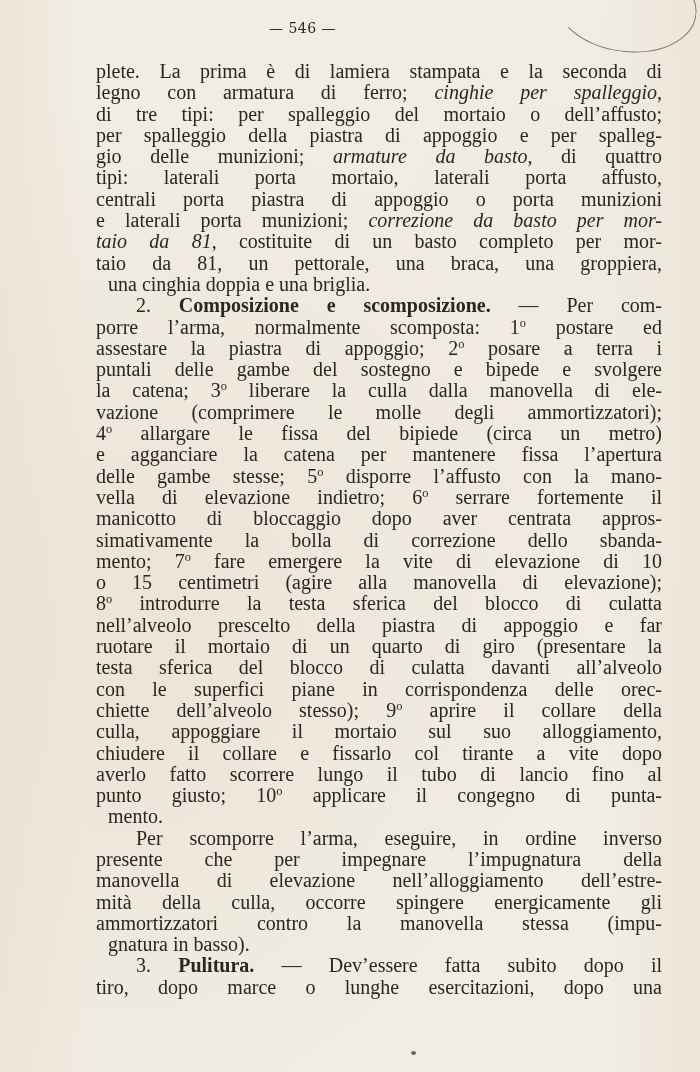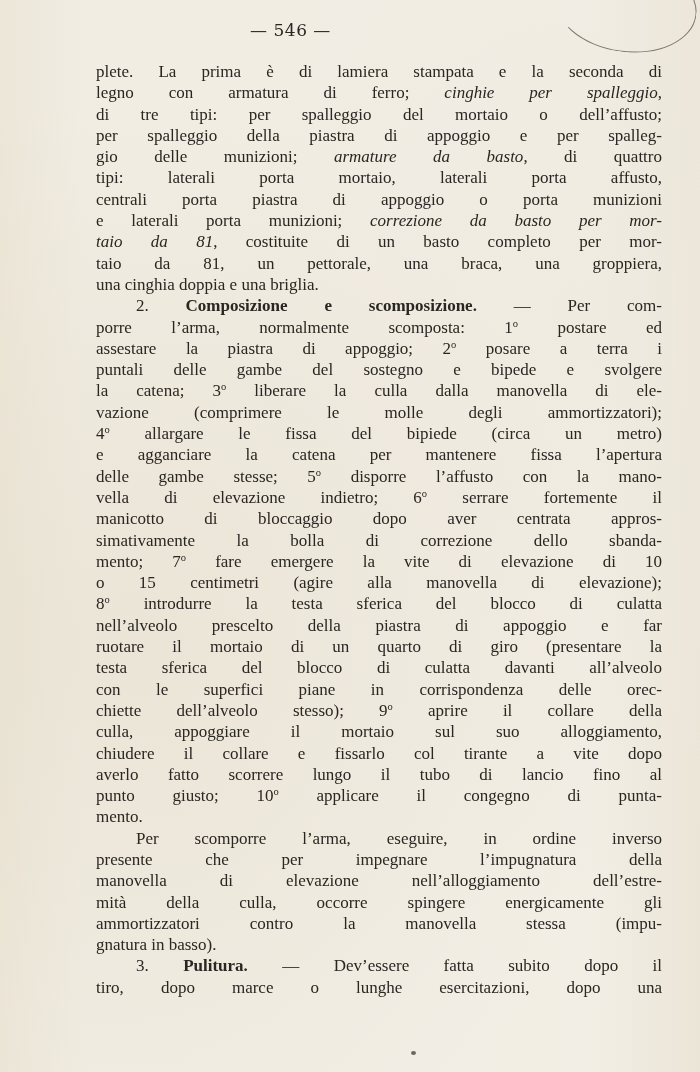--- a/index.html
+++ b/index.html
@@ -18,34 +18,34 @@
       linear-gradient(90deg, #ece6d8 0%, #f1ede3 12%, #f2eee5 85%, #ebe5d7 100%);
   }
   .arc {
     position: absolute; left: 555px; top: -40px; width: 140px; height: 90px;
     border: 1px solid #5a544c; border-radius: 50%;
     border-top-color: transparent; border-left-color: transparent;
     transform: rotate(8deg);
     opacity: 0.75;
   }
   .page-number {
-    position: absolute; left: 0; width: 581px; top: 20px;
-    text-align: center; font-size: 17px; letter-spacing: 0.5px;
+    position: absolute; left: 12px; width: 581px; top: 20px;
+    text-align: center; font-size: 14px; letter-spacing: 0.5px;
   }
   .body-text {
     position: absolute; left: 96px; top: 61px; width: 566px;
     font-family: "Liberation Serif", "DejaVu Serif", serif;
-    font-size: 17px; line-height: 21.3px;
+    font-size: 20px; line-height: 21.3px;
   }
   .line {
     display: block; white-space: nowrap;
     text-align: justify; text-align-last: justify;
     height: 21.3px;
   }
-  .line.last { text-align-last: left; }
+  .line.last { text-align-last: left; margin-left: 12px; }
   .line.indent { padding-left: 40px; }
   em { font-style: italic; }
   strong { font-weight: bold; }
   sup { font-size: 0.62em; vertical-align: 0.55em; line-height: 0; }
   .speck {
     position: absolute; left: 411px; top: 1051px; width: 5px; height: 4px;
     background: #6e665c; border-radius: 50%;
   }
 </style>
 </head>

